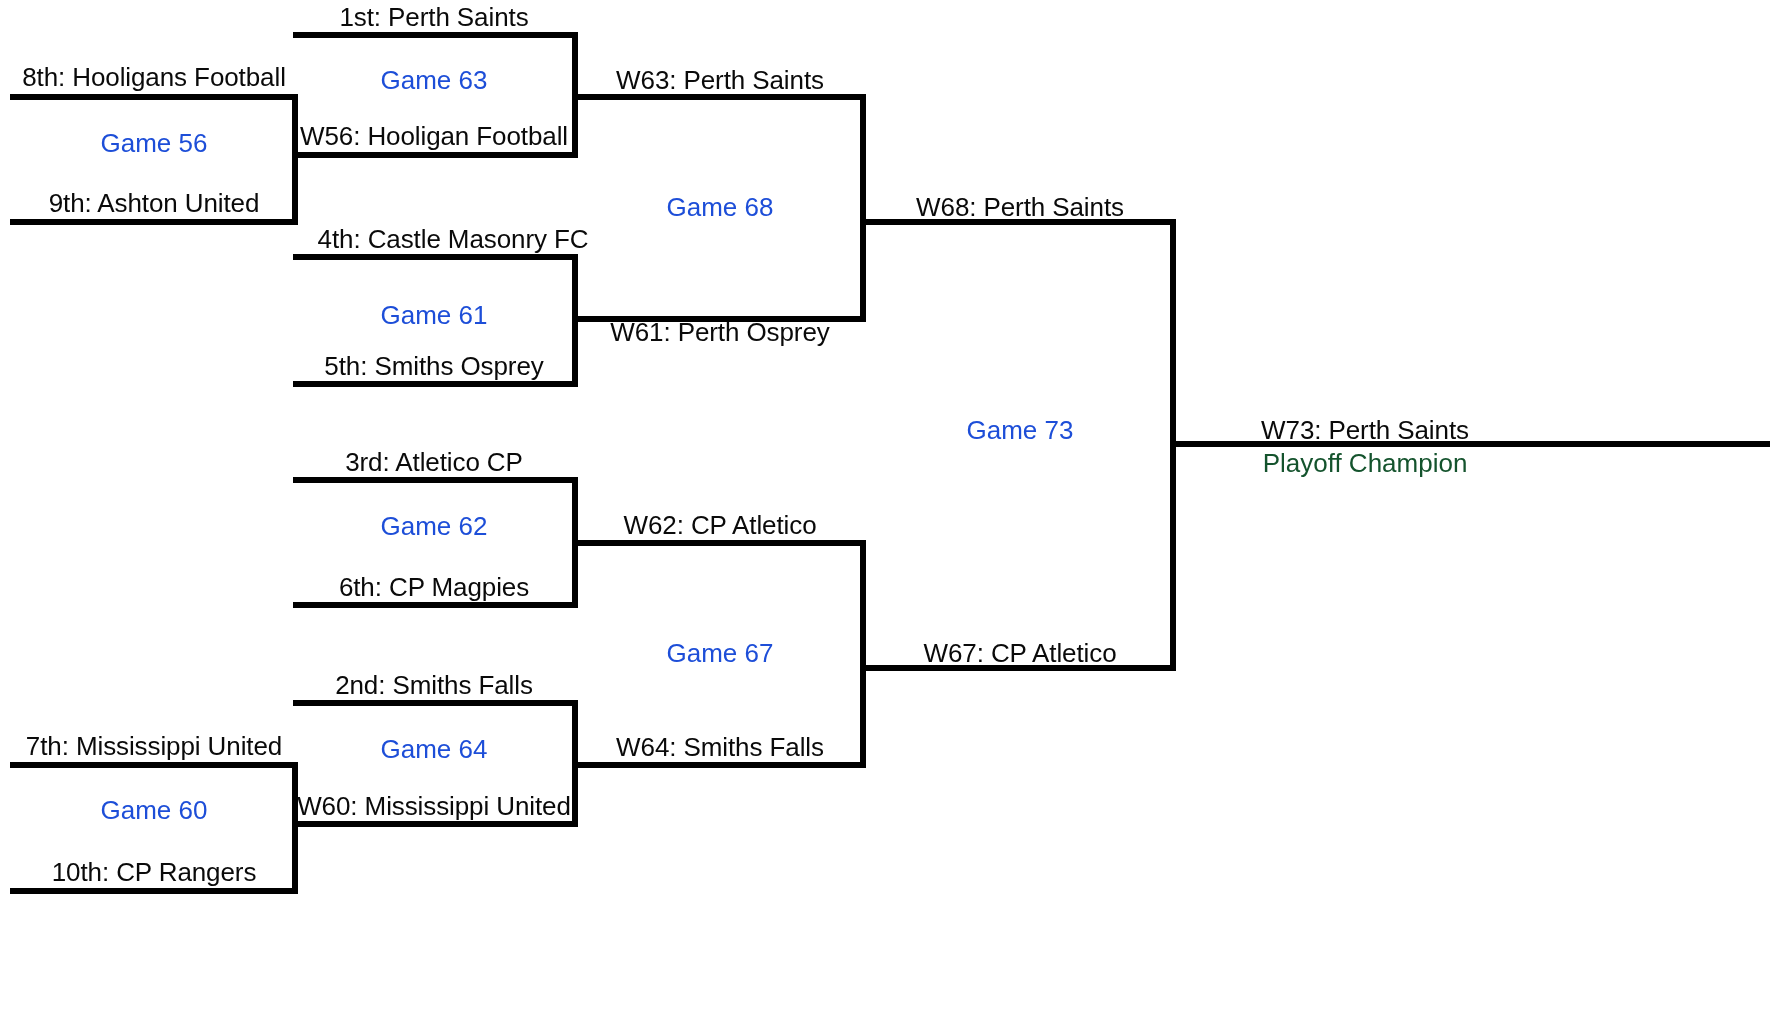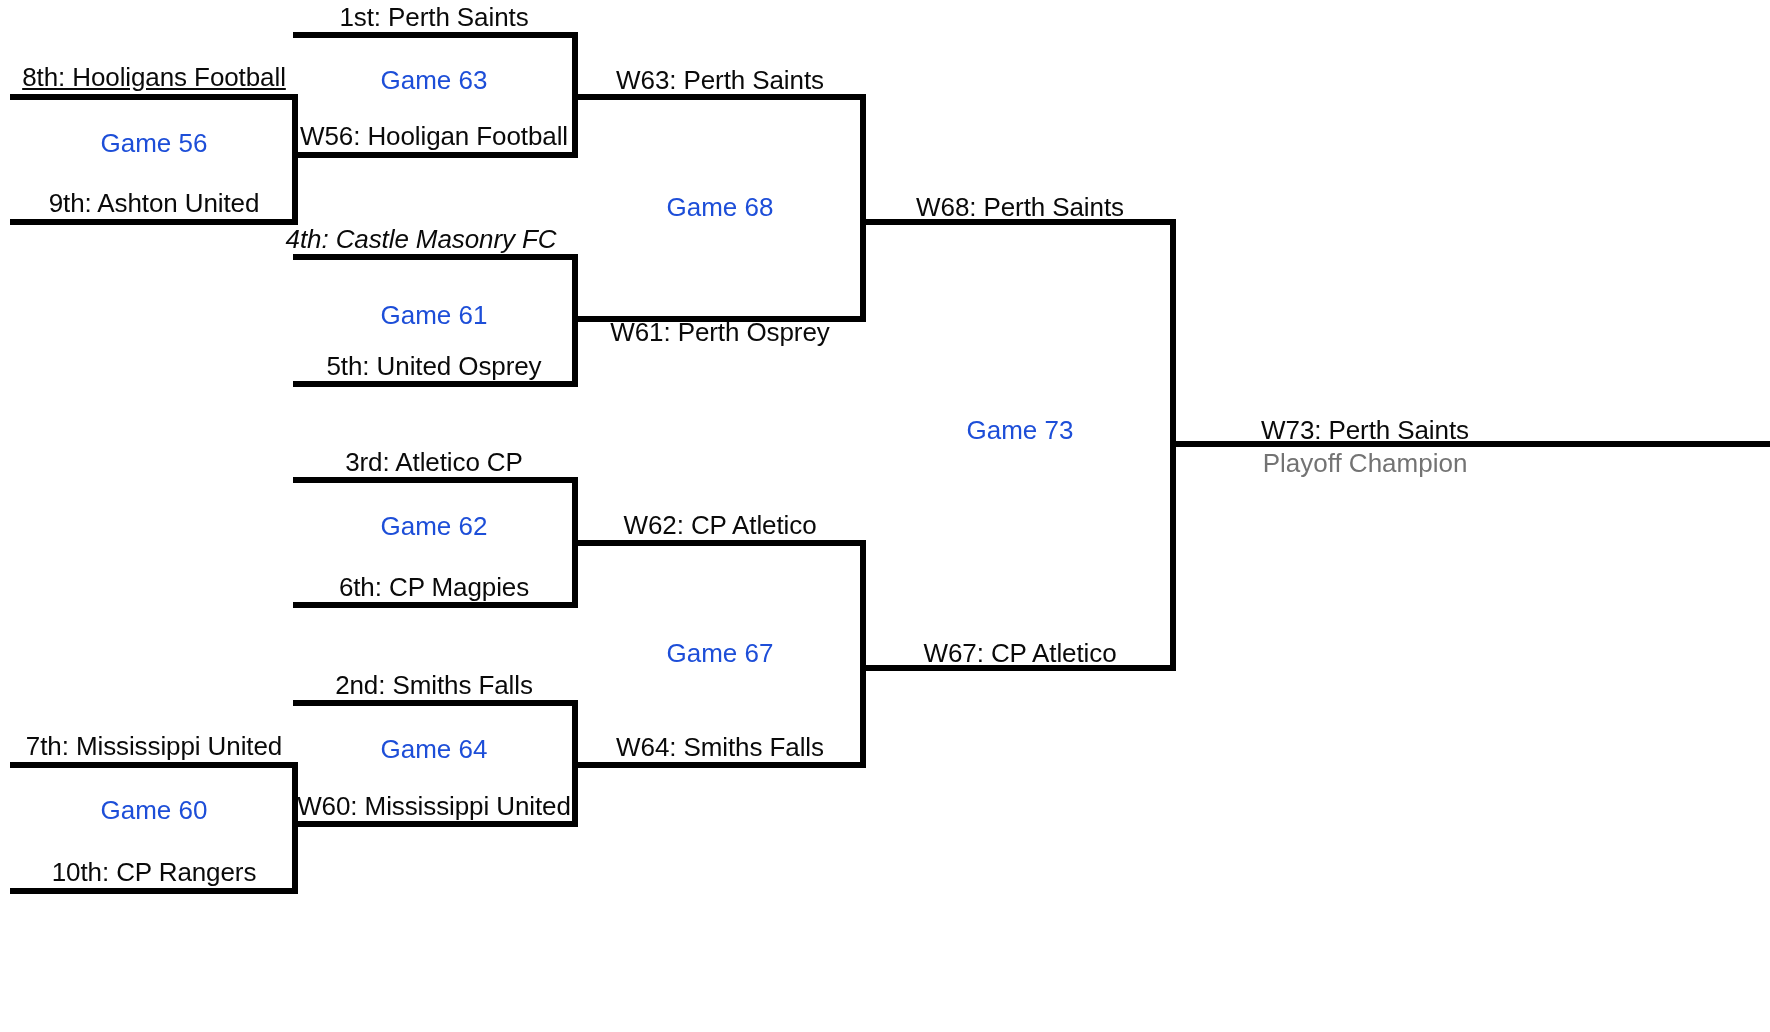--- a/index.html
+++ b/index.html
@@ -43,37 +43,37 @@
     line-height: 30px;
     color: #1d4ed8;
     white-space: nowrap;
     transform: translateX(-50%);
     text-align: center;
   }
   .champ-sub {
     position: absolute;
     font-size: 26px;
     line-height: 30px;
-    color: #737373;
+    color: #14532d;
     white-space: nowrap;
     transform: translateX(-50%);
     text-align: center;
   }
 </style>
 </head>
 <body>
 
 <div id="bracket-root">
 
   <div class="hline" style="left:10px;  top:94px;  width:288px;"></div>
   <div class="hline" style="left:10px;  top:219px; width:288px;"></div>
   <div class="vline" style="left:292px; top:94px;  height:131px;"></div>
   <div class="hline" style="left:292px; top:152px; width:16px;"></div>
 
-  <div class="lbl center" style="left:154px; top:62px;text-decoration:underline;">8th: Hooligans Football</div>
+  <div class="lbl center" style="left:154px; top:62px;">8th: Hooligans Football</div>
   <div class="lbl center" style="left:154px; top:188px;">9th: Ashton United</div>
   <div class="game" style="left:154px; top:128px;">Game 56</div>
 
   <div class="hline" style="left:10px;  top:762px; width:288px;"></div>
   <div class="hline" style="left:10px;  top:888px; width:288px;"></div>
   <div class="vline" style="left:292px; top:762px; height:132px;"></div>
   <div class="hline" style="left:292px; top:821px; width:16px;"></div>
 
   <div class="lbl center" style="left:154px; top:731px;">7th: Mississippi United</div>
   <div class="lbl center" style="left:154px; top:857px;">10th: CP Rangers</div>
@@ -84,22 +84,22 @@
   <div class="vline" style="left:572px; top:32px;  height:126px;"></div>
 
   <div class="lbl center" style="left:434px; top:2px;">1st: Perth Saints</div>
   <div class="lbl center" style="left:434px; top:121px;">W56: Hooligan Football</div>
   <div class="game" style="left:434px; top:65px;">Game 63</div>
 
   <div class="hline" style="left:293px; top:254px; width:285px;"></div>
   <div class="hline" style="left:293px; top:381px; width:285px;"></div>
   <div class="vline" style="left:572px; top:254px; height:133px;"></div>
 
-  <div class="lbl center" style="left:421px; top:224px;font-style:italic;">4th: Castle Masonry FC</div>
-  <div class="lbl center" style="left:434px; top:351px;">5th: United Osprey</div>
+  <div class="lbl center" style="left:453px; top:224px;">4th: Castle Masonry FC</div>
+  <div class="lbl center" style="left:434px; top:351px;">5th: Smiths Osprey</div>
   <div class="game" style="left:434px; top:288px;margin-top:12px;">Game 61</div>
 
   <div class="hline" style="left:293px; top:477px; width:285px;"></div>
   <div class="hline" style="left:293px; top:602px; width:285px;"></div>
   <div class="vline" style="left:572px; top:477px; height:131px;"></div>
 
   <div class="lbl center" style="left:434px; top:447px;">3rd: Atletico CP</div>
   <div class="lbl center" style="left:434px; top:572px;">6th: CP Magpies</div>
   <div class="game" style="left:434px; top:511px;">Game 62</div>
 

